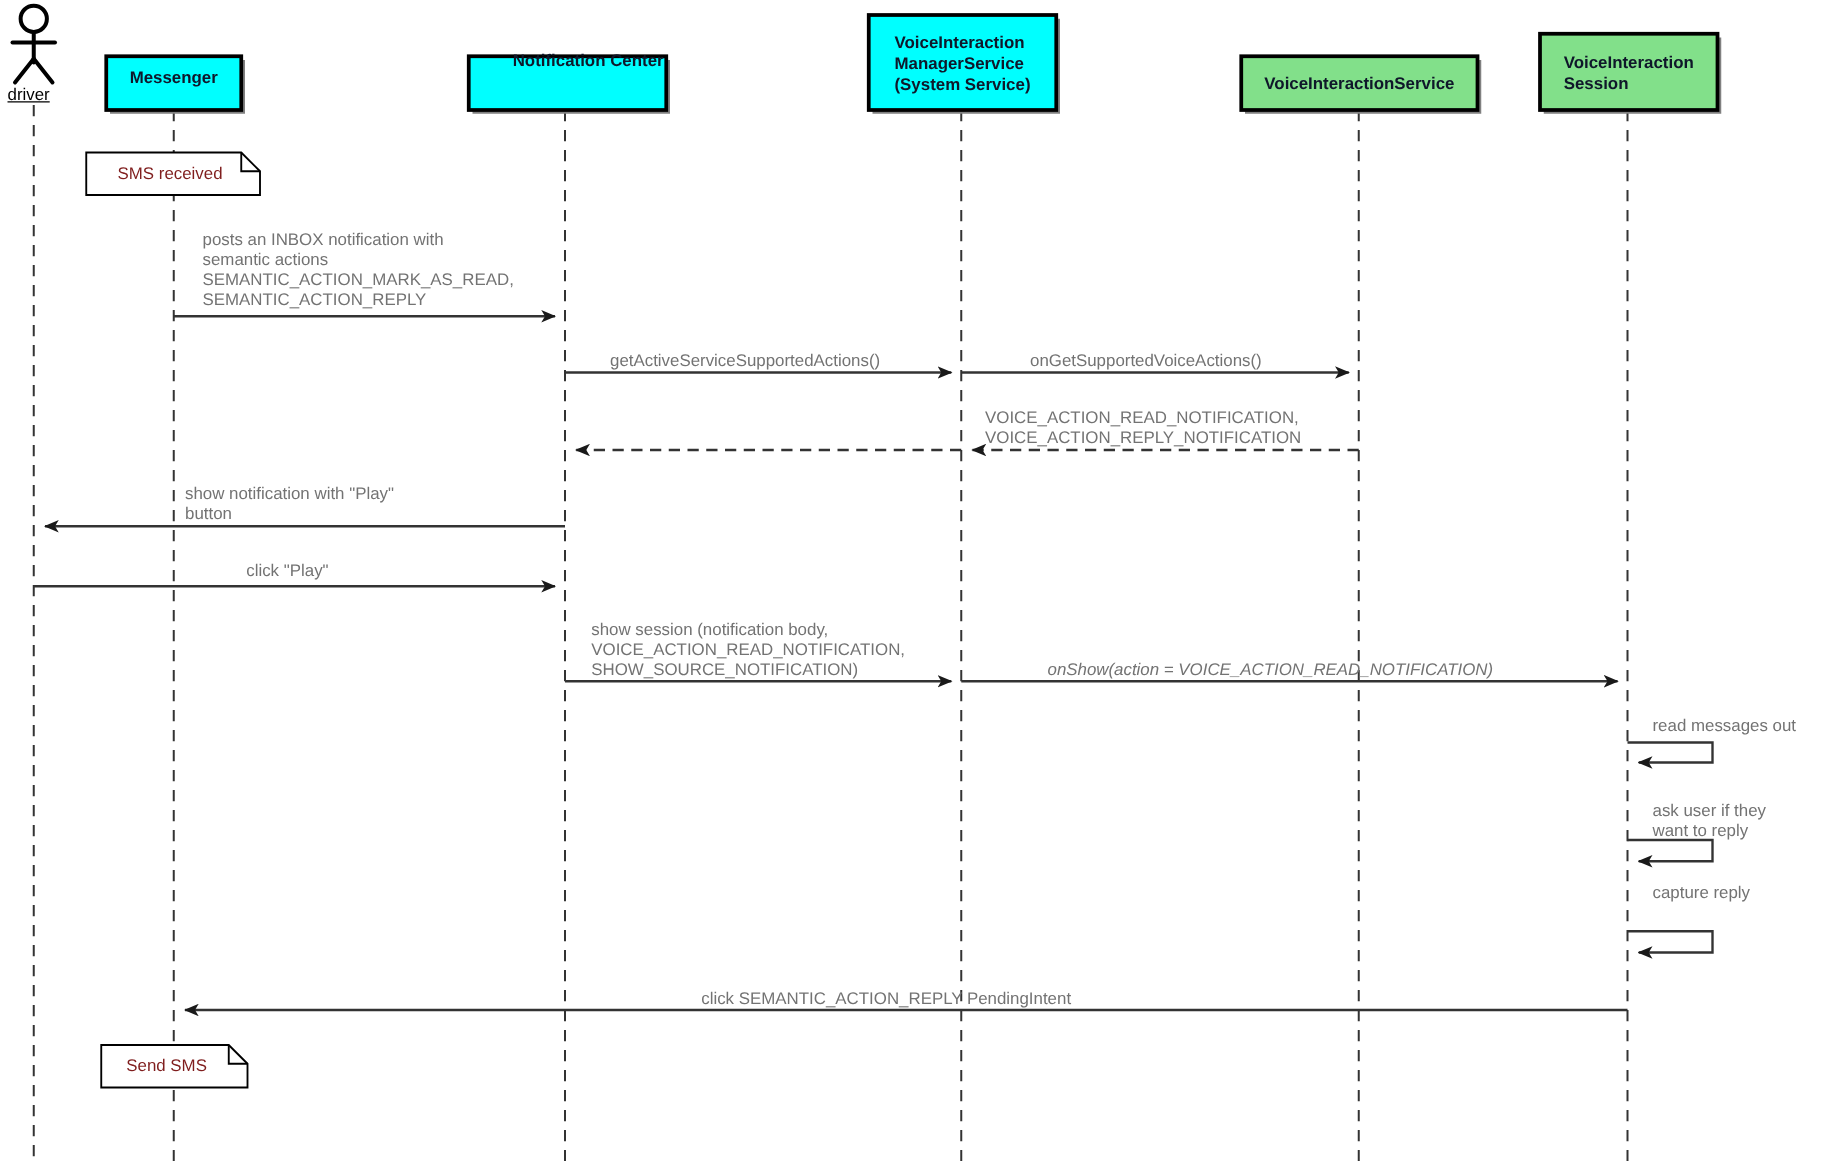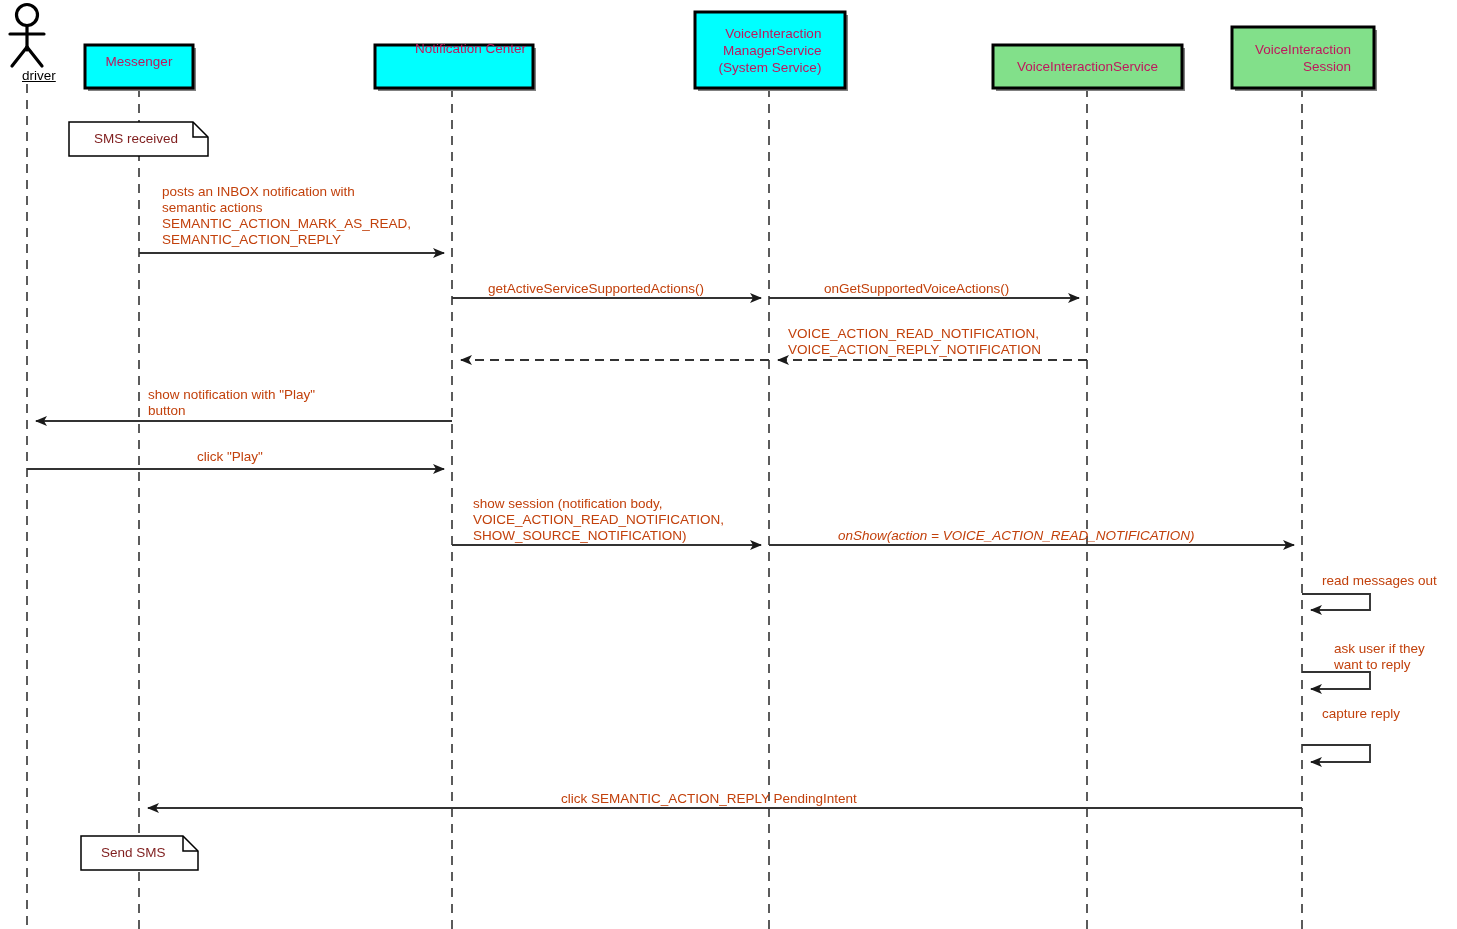--- a/index.html
+++ b/index.html
@@ -22,37 +22,38 @@
     position: absolute;
     left: 0;
     top: 0;
     width: 1457px;
     height: 929px;
   }
   .lbl {
     position: absolute;
     font-size: 13.5px;
     line-height: 16px;
-    color: #c2410c;
+    color: #737373;
     white-space: pre;
   }
   .msg-label {
     font-size: 13.5px;
     line-height: 16px;
   }
   .box-title {
     position: absolute;
-    text-align: right;
+    text-align: left;
     font-size: 13.5px;
     line-height: 17px;
-    color: #be185d;
+    color: #0f172a;
     white-space: pre;
     display: flex;
     align-items: center;
     justify-content: center;
+    font-weight: bold;
   }
   .note-text {
     position: absolute;
     font-size: 13.5px;
     line-height: 16px;
     color: #7f1d1d;
     white-space: pre;
   }
   .actor-label {
     position: absolute;
@@ -136,21 +137,21 @@
       <line x1="1302" y1="808" x2="148" y2="808" marker-end="url(#arrowFilledL)"></line>
     </g>
 
     <g stroke="#333333" stroke-width="1.9" fill="none">
       <path d="M1302,594 L1370,594 L1370,610 L1311,610" marker-end="url(#arrowFilledL)"></path>
       <path d="M1302,672 L1370,672 L1370,689 L1311,689" marker-end="url(#arrowFilledL)"></path>
       <path d="M1302,745 L1370,745 L1370,762 L1311,762" marker-end="url(#arrowFilledL)"></path>
     </g>
   </svg>
 
-  <div class="actor-label" style="left:22px; top:68px;text-decoration:underline;">driver</div>
+  <div class="actor-label" style="left:6px; top:68px;text-decoration:underline;">driver</div>
 
   <div class="box-title" style="left:85px; top:45px; width:108px; height:33px;">Messenger</div>
   <div class="box-title" style="left:375px; top:27px; width:191px; height:43px;">Notification Center</div>
   <div class="box-title" style="left:695px; top:12px; width:150px; height:76px;">VoiceInteraction
 ManagerService
 (System Service)</div>
   <div class="box-title" style="left:993px; top:45px; width:189px; height:43px;">VoiceInteractionService</div>
   <div class="box-title" style="left:1232px; top:27px; width:142px; height:61px;">VoiceInteraction
 Session</div>
 
@@ -176,17 +177,17 @@
 
   <div class="lbl msg-label" style="left:473px; top:496px;">show session (notification body,
 VOICE_ACTION_READ_NOTIFICATION,
 SHOW_SOURCE_NOTIFICATION)</div>
 
   <div class="lbl msg-label" style="left:838px; top:528px;font-style:italic;">onShow(action = VOICE_ACTION_READ_NOTIFICATION)</div>
 
   <div class="lbl msg-label" style="left:561px; top:791px;">click SEMANTIC_ACTION_REPLY PendingIntent</div>
 
   <div class="lbl msg-label" style="left:1322px; top:573px;">read messages out</div>
-  <div class="lbl msg-label" style="left:1322px; top:641px;margin-left:12px;">ask user if they
+  <div class="lbl msg-label" style="left:1322px; top:641px;">ask user if they
 want to reply</div>
   <div class="lbl msg-label" style="left:1322px; top:706px;">capture reply</div>
 
 </div>
 
 </body></html>

